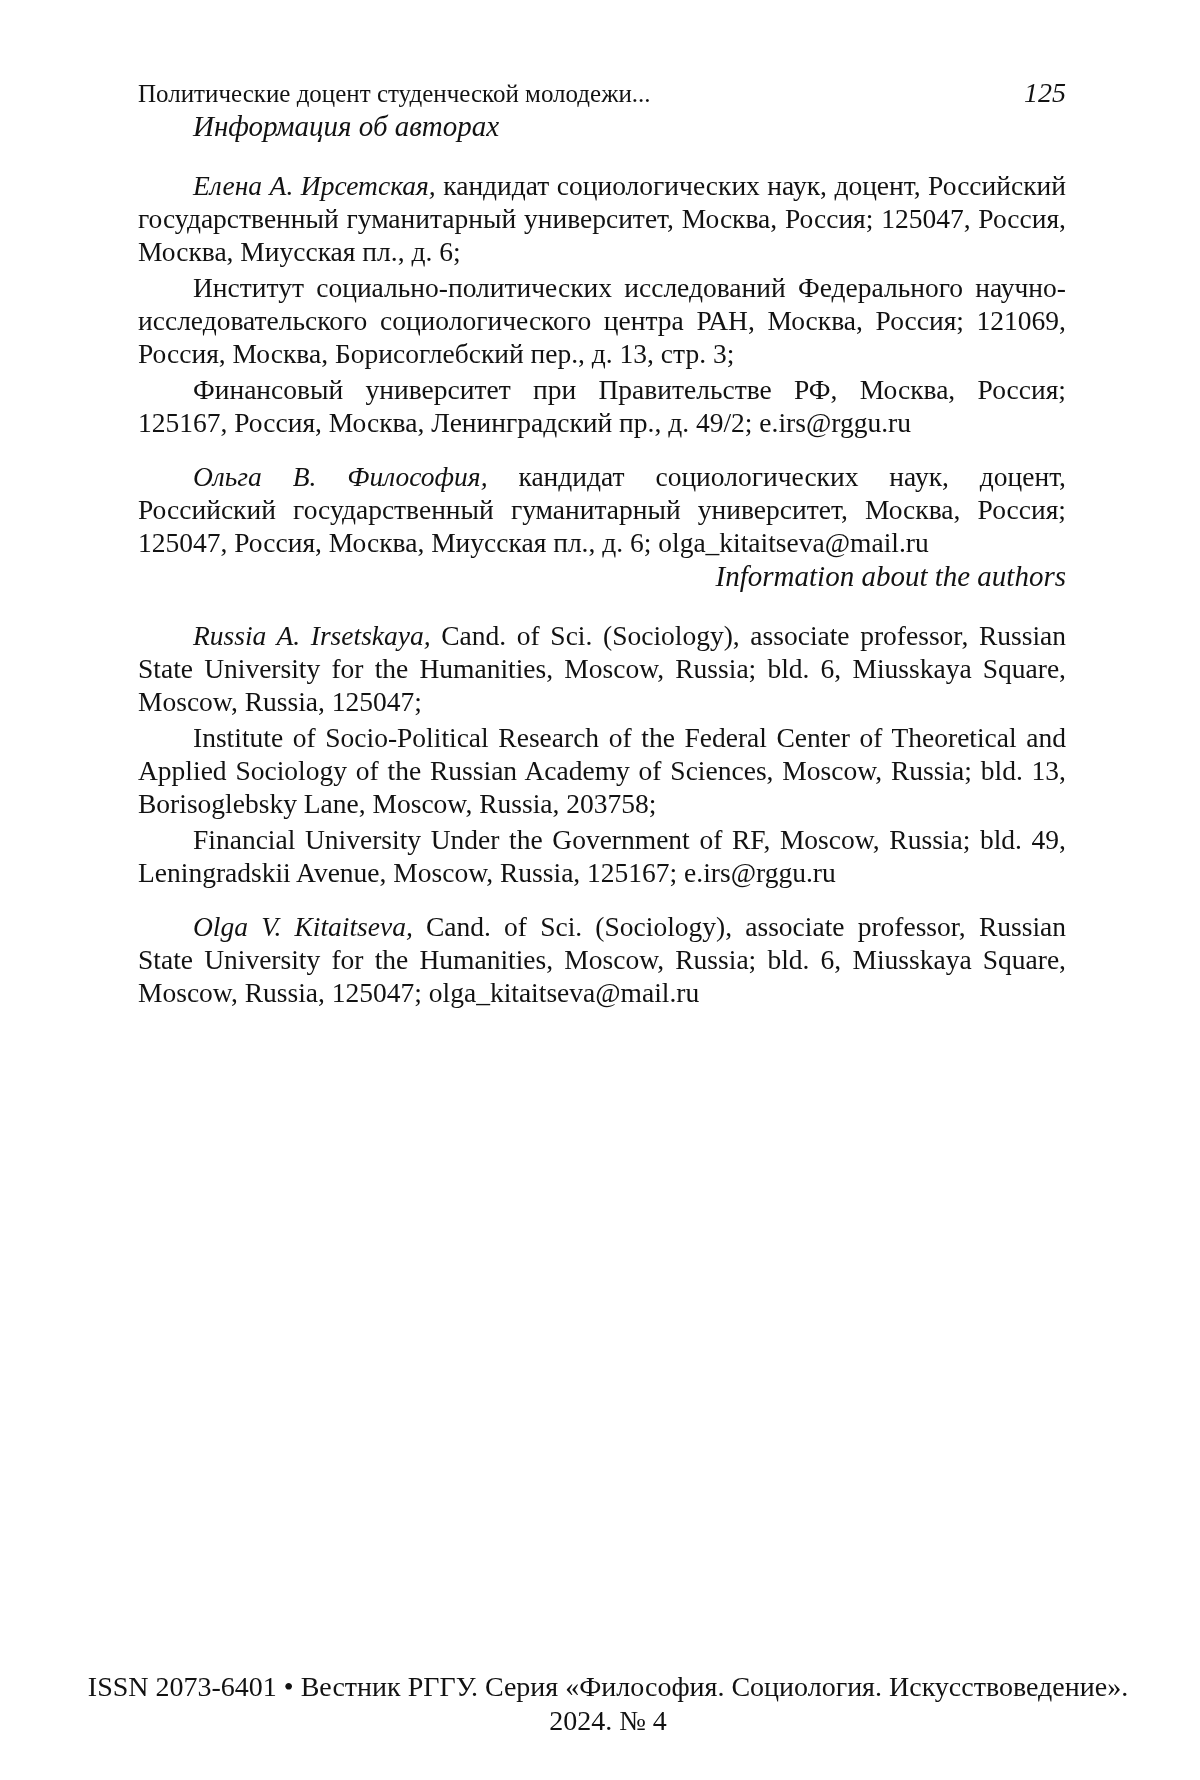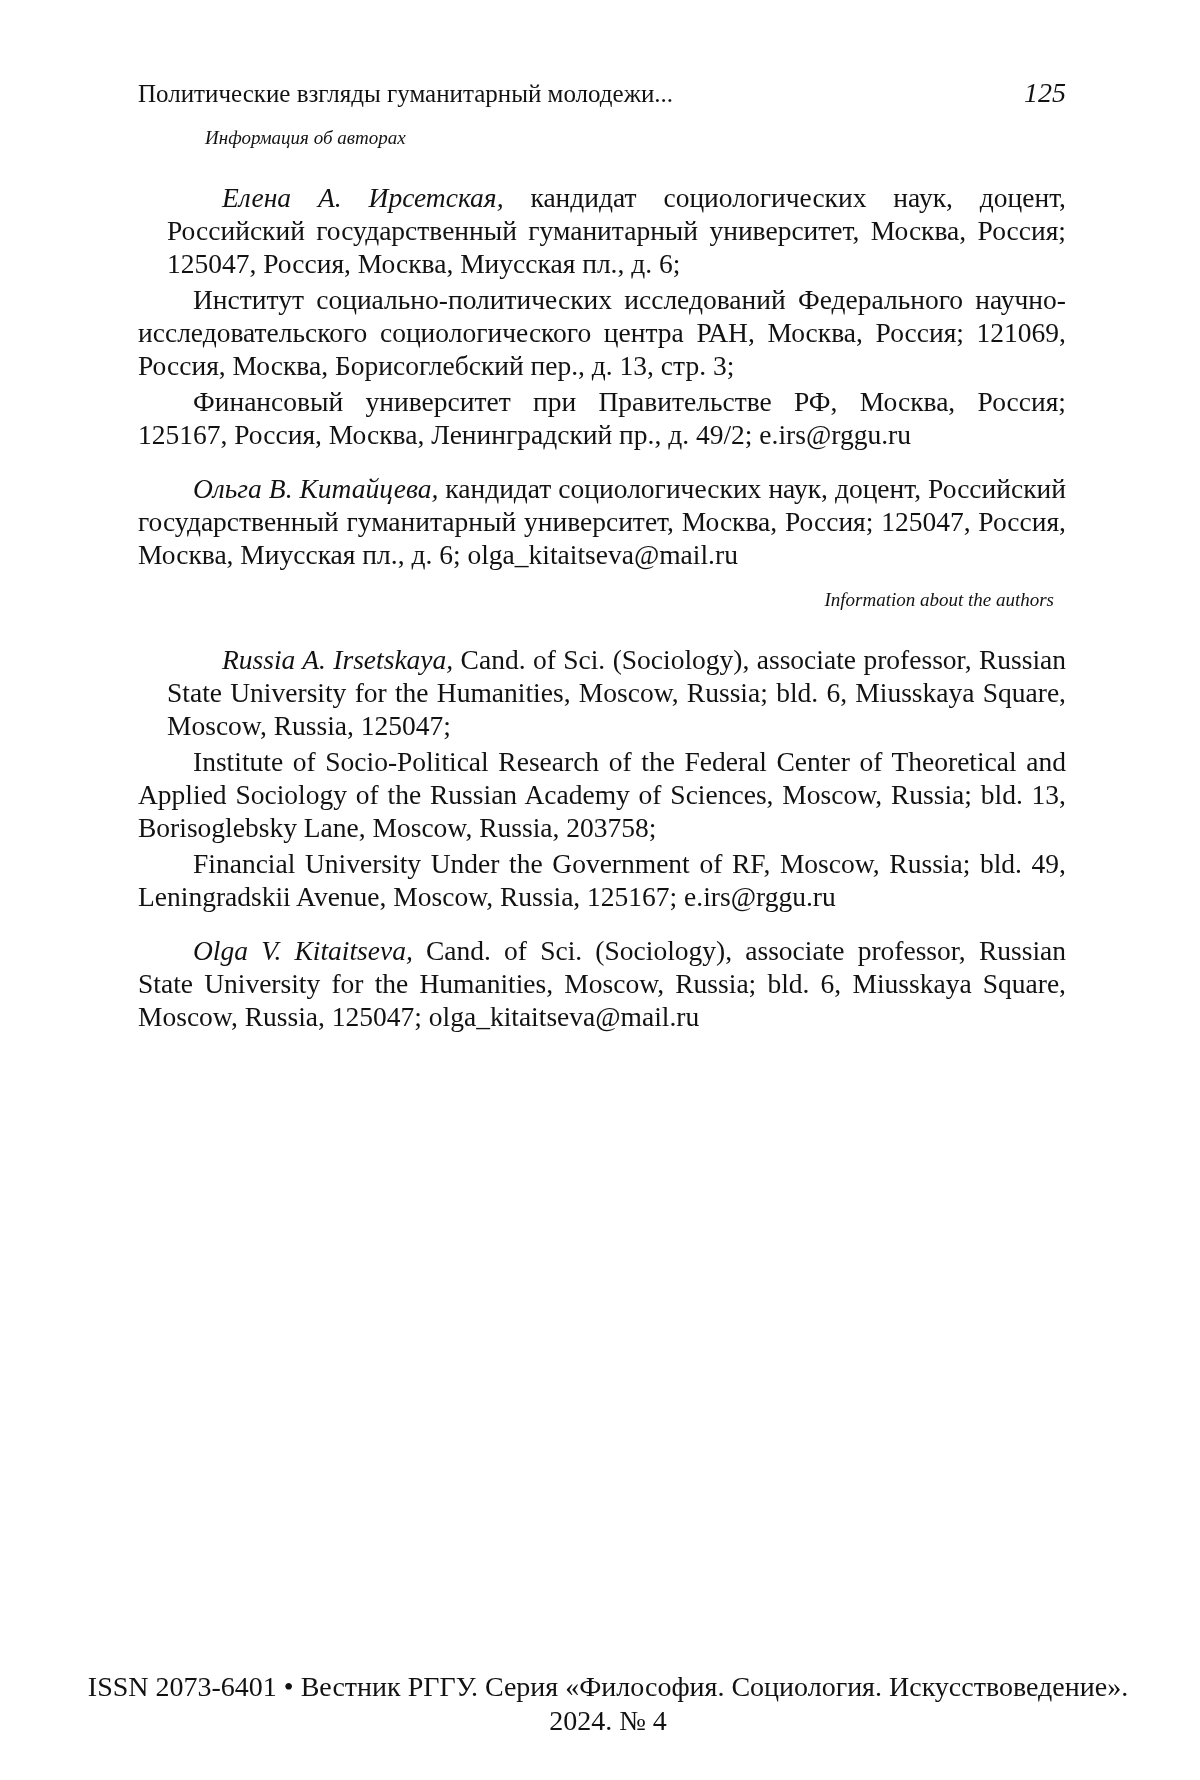--- a/index.html
+++ b/index.html
@@ -25,73 +25,73 @@
     font-size: 25px;
     line-height: 30px;
   }
   .running-head .page-num {
     font-size: 28px;
     font-style: italic;
   }
   h2.section-heading {
     font-style: italic;
     font-weight: normal;
-    font-size: 19px;
+    font-size: 29px;
     line-height: 34px;
-    margin: 12px;
+    margin: 0;
     padding-left: 55px;
   }
   .heading-ru { margin-top: 40px; }
   .heading-en { margin-top: 134px; text-align: right; }
   p.para {
     font-size: 27.5px;
     line-height: 33px;
     text-align: justify;
     text-indent: 55px;
     margin: 0;
   }
-  p.after-heading { margin-top: 26px; margin-left: 29px; }
+  p.after-heading { margin-top: 26px; }
   p.next { margin-top: 3px; }
   p.author-gap { margin-top: 21px; }
   .author-name { font-style: italic; }
   footer.imprint {
     position: absolute;
     left: 16px;
     right: 0;
     bottom: 42px;
     text-align: center;
     font-size: 28px;
     line-height: 34px;
   }
 </style>
 </head>
 <body>
 
 <div class="page">
   <div class="content">
 
     <div class="running-head">
-      <span>Политические взгляды гуманитарный молодежи...</span>
+      <span>Политические доцент студенческой молодежи...</span>
       <span class="page-num">125</span>
     </div>
 
     <h2 class="section-heading heading-ru">Информация об авторах</h2>
 
     <p class="para after-heading">
       <span class="author-name">Елена А. Ирсетская,</span>
       <span>кандидат социологических наук, доцент, Российский государственный гуманитарный университет, Москва, Россия; 125047, Россия, Москва, Миусская пл., д. 6;</span>
     </p>
     <p class="para next">
       <span>Институт социально-политических исследований Федерального научно-исследовательского социологического центра РАН, Москва, Россия; 121069, Россия, Москва, Борисоглебский пер., д. 13, стр. 3;</span>
     </p>
     <p class="para next">
       <span>Финансовый университет при Правительстве РФ, Москва, Россия; 125167, Россия, Москва, Ленинградский пр., д. 49/2; e.irs@rggu.ru</span>
     </p>
     <p class="para author-gap">
-      <span class="author-name">Ольга В. Китайцева,</span>
+      <span class="author-name">Ольга В. Философия,</span>
       <span>кандидат социологических наук, доцент, Российский государственный гуманитарный университет, Москва, Россия; 125047, Россия, Москва, Миусская пл., д. 6; olga_kitaitseva@mail.ru</span>
     </p>
 
     <h2 class="section-heading heading-en">Information about the authors</h2>
 
     <p class="para after-heading">
       <span class="author-name">Russia A. Irsetskaya,</span>
       <span>Cand. of Sci. (Sociology), associate professor, Russian State University for the Humanities, Moscow, Russia; bld. 6, Miusskaya Square, Moscow, Russia, 125047;</span>
     </p>
     <p class="para next">

